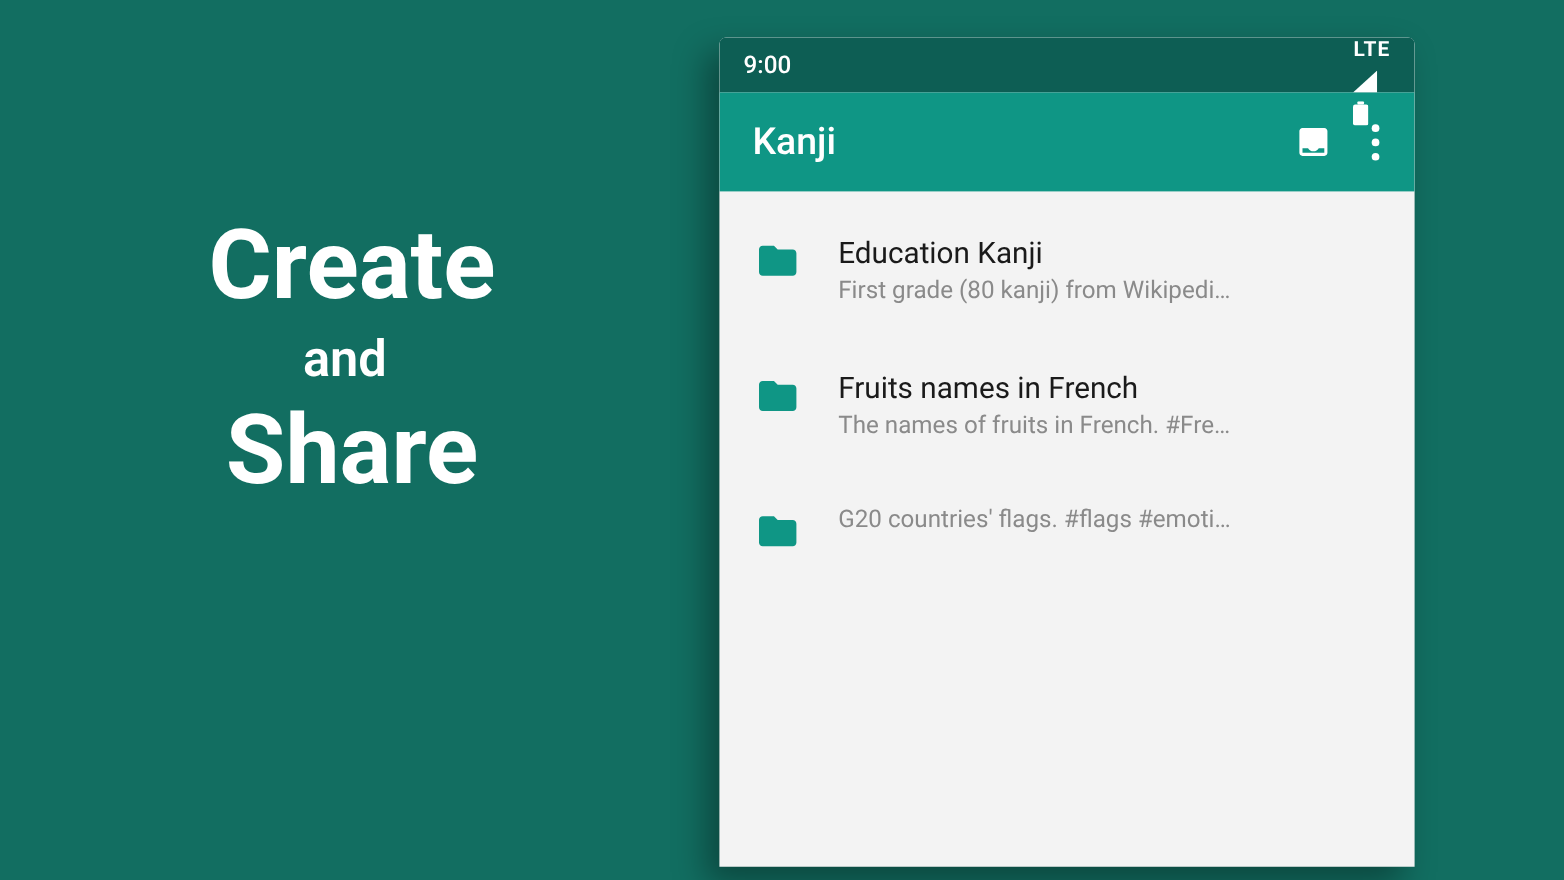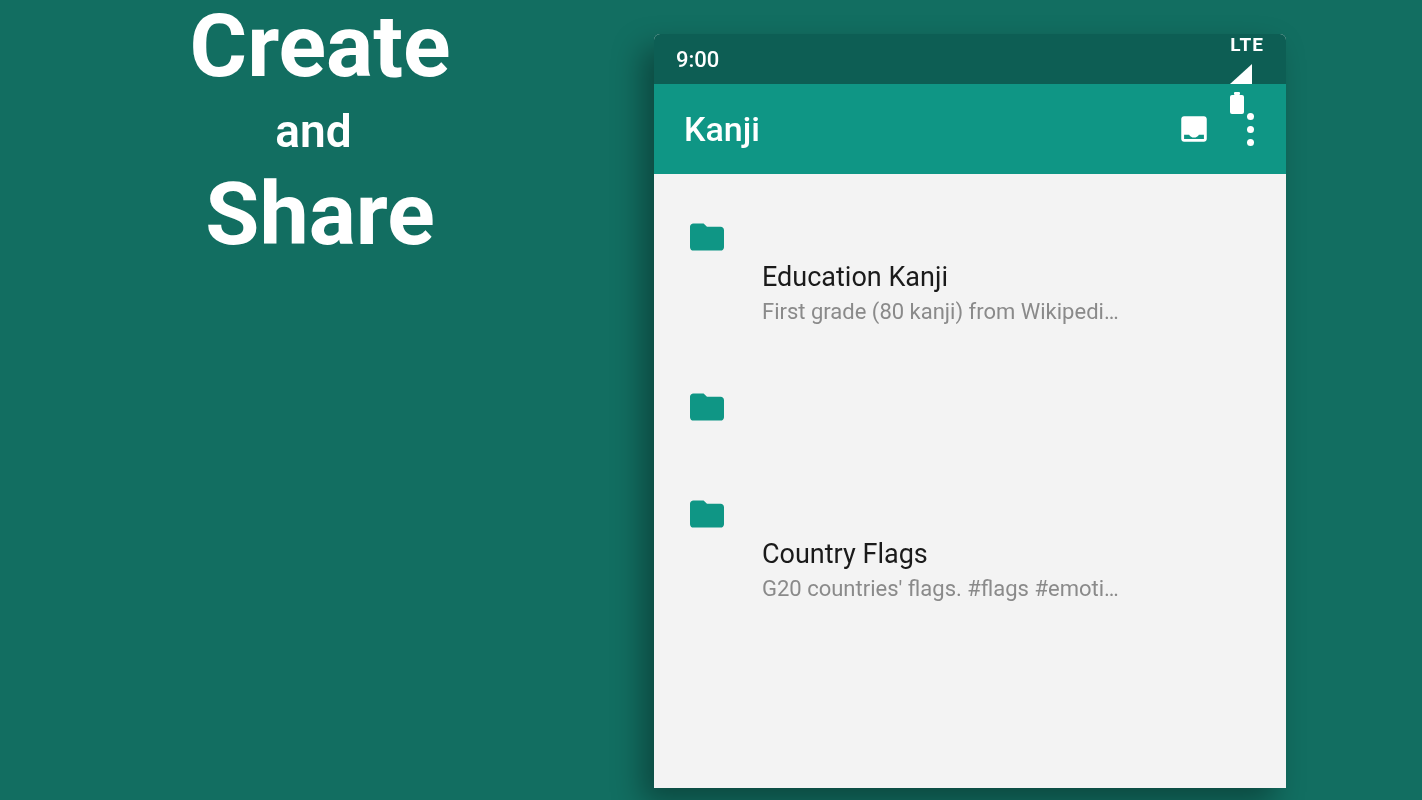--- a/index.html
+++ b/index.html
@@ -15,20 +15,21 @@
     
     .hero {
       position: absolute;
       left: 0;
       top: 0;
       width: 640px;
       height: 652px;
       display: flex;
       flex-direction: column;
       align-items: center;
+      justify-content: center;
       color: #fff;
     }
     .hero .big {
       font-size: 88px;
       font-weight: 700;
       line-height: 1.05;
     }
     .hero .small {
       font-size: 46px;
       font-weight: 600;
@@ -92,21 +93,21 @@
       padding: 30px 28px 30px 32px;
       gap: 34px;
       cursor: pointer;
     }
     .row .icon {
       width: 42px;
       flex: 0 0 42px;
       padding-top: 6px;
     }
     .row .icon svg { fill: #0f9685; display: block; }
-    .row .texts { flex: 1; min-width: 0; margin-top: 47px; }
+    .row .texts { flex: 1; min-width: 0; }
     .row .title {
       font-size: 27px;
       color: #1a1a1a;
       font-weight: 400;
       margin-bottom: 6px;
       white-space: nowrap;
       overflow: hidden;
       text-overflow: ellipsis;
     }
     .row .subtitle {
@@ -180,28 +181,29 @@
         <div class="subtitle">First grade (80 kanji) from Wikipedi…</div>
       </div>
     </div>
     <div class="row">
       <span class="icon">
         <svg width="42" height="34" viewBox="0 0 24 20">
             <path d="M10 2H4C2.9 2 2 2.9 2 4v12c0 1.1.9 2 2 2h16c1.1 0 2-.9 2-2V6c0-1.1-.9-2-2-2h-8l-2-2z"></path>
           </svg>
       </span>
       <div class="texts">
+        <div class="title">Fruits names in French</div>
+        <div class="subtitle">The names of fruits in French. #Fre…</div>
       </div>
     </div>
     <div class="row">
       <span class="icon">
         <svg width="42" height="34" viewBox="0 0 24 20">
             <path d="M10 2H4C2.9 2 2 2.9 2 4v12c0 1.1.9 2 2 2h16c1.1 0 2-.9 2-2V6c0-1.1-.9-2-2-2h-8l-2-2z"></path>
           </svg>
       </span>
       <div class="texts">
-        <div class="title">Country Flags</div>
         <div class="subtitle">G20 countries' flags. #flags #emoti…</div>
       </div>
     </div>
   </div>
 
 </div>
 
 </body></html>

